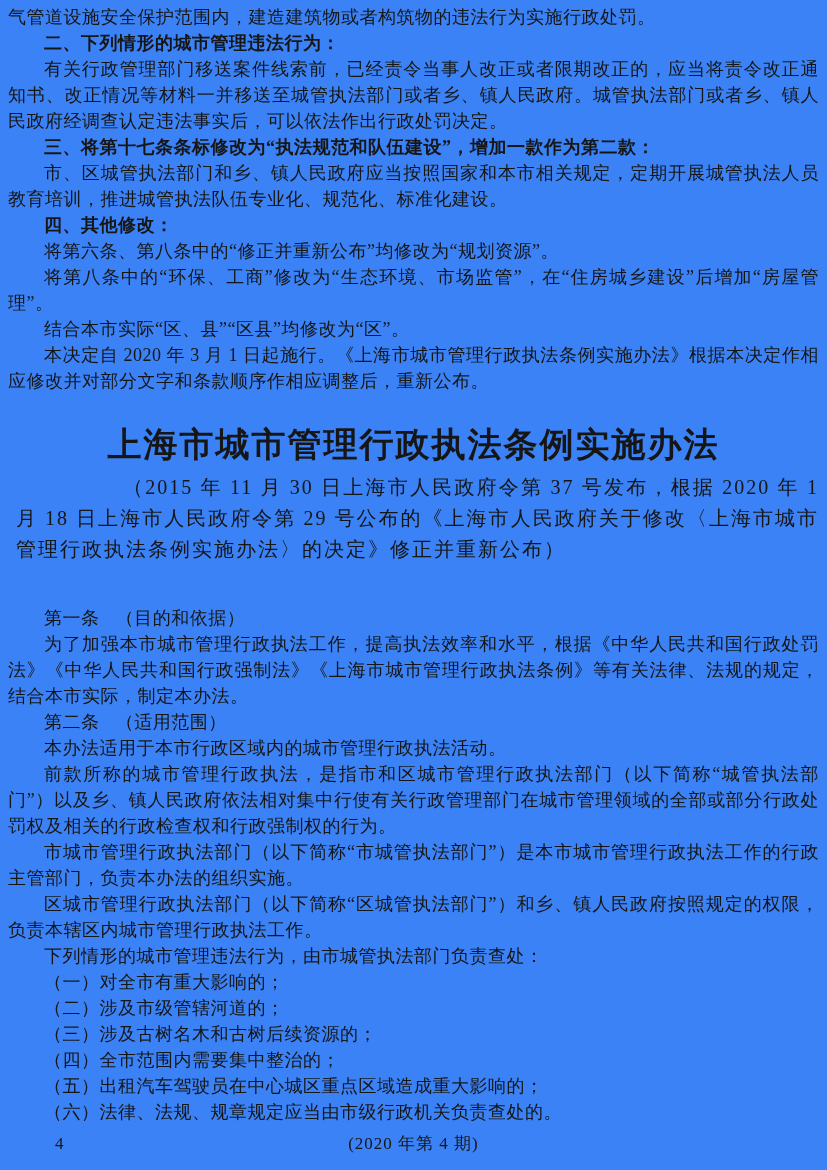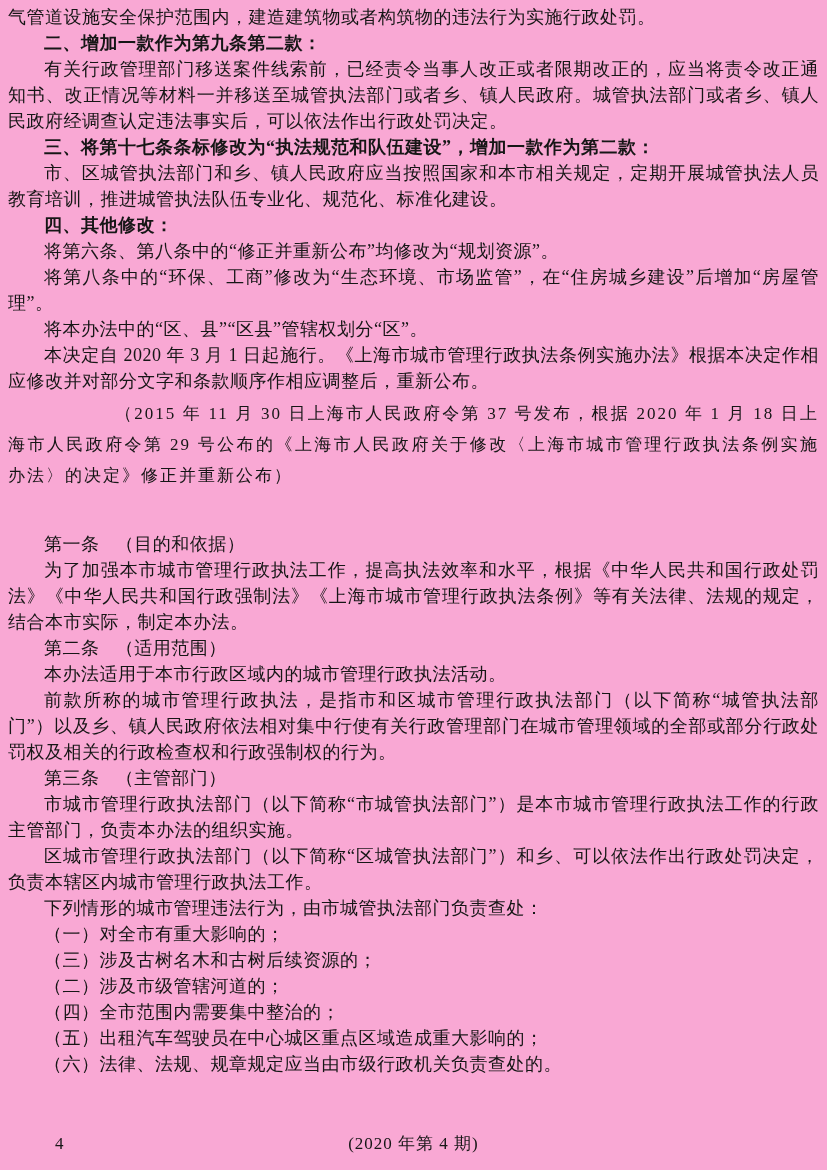--- a/index.html
+++ b/index.html
@@ -6,21 +6,21 @@
     margin: 0;
     padding: 0;
     background: #e8e8e8;
   }
   .page {
     position: relative;
     width: 827px;
     height: 1170px;
     margin: 0 auto;
     box-sizing: border-box;
-    background: #f9a8d4;
+    background: #3b82f6;
     color: #161616;
     font-family: "Liberation Serif", "DejaVu Serif", serif;
     font-size: 18px;
     line-height: 26px;
     padding: 4px 8px 0 8px;
     overflow: hidden;
   }
   .para {
     margin: 0;
     text-indent: 2em;
@@ -35,22 +35,22 @@
   }
   .doc-title {
     margin: 30px 0 6px 0;
     text-align: center;
     font-size: 34px;
     line-height: 42px;
     font-weight: bold;
     letter-spacing: 2px;
   }
   .doc-subtitle {
-    margin: 4px 0 40px 0;
-    font-size: 17px;
+    margin: 4px 0 40px 8px;
+    font-size: 20px;
     line-height: 31px;
     letter-spacing: 2px;
     text-align: justify;
     text-indent: 107px;
   }
   .footer {
     position: absolute;
     left: 8px;
     right: 8px;
     top: 1130px;
@@ -69,47 +69,47 @@
     letter-spacing: 1px;
   }
 </style>
 </head>
 <body>
 
 <div class="page">
 
   <div>
       <p class="para noindent">气管道设施安全保护范围内，建造建筑物或者构筑物的违法行为实施行政处罚。</p>
-      <p class="para bold">二、增加一款作为第九条第二款：</p>
+      <p class="para bold">二、下列情形的城市管理违法行为：</p>
       <p class="para">有关行政管理部门移送案件线索前，已经责令当事人改正或者限期改正的，应当将责令改正通知书、改正情况等材料一并移送至城管执法部门或者乡、镇人民政府。城管执法部门或者乡、镇人民政府经调查认定违法事实后，可以依法作出行政处罚决定。</p>
       <p class="para bold">三、将第十七条条标修改为“执法规范和队伍建设”，增加一款作为第二款：</p>
       <p class="para">市、区城管执法部门和乡、镇人民政府应当按照国家和本市相关规定，定期开展城管执法人员教育培训，推进城管执法队伍专业化、规范化、标准化建设。</p>
       <p class="para bold">四、其他修改：</p>
       <p class="para">将第六条、第八条中的“修正并重新公布”均修改为“规划资源”。</p>
       <p class="para">将第八条中的“环保、工商”修改为“生态环境、市场监管”，在“住房城乡建设”后增加“房屋管理”。</p>
-      <p class="para">将本办法中的“区、县”“区县”管辖权划分“区”。</p>
+      <p class="para">结合本市实际“区、县”“区县”均修改为“区”。</p>
       <p class="para">本决定自 2020 年 3 月 1 日起施行。《上海市城市管理行政执法条例实施办法》根据本决定作相应修改并对部分文字和条款顺序作相应调整后，重新公布。</p>
     </div>
 
+  <h1 class="doc-title">上海市城市管理行政执法条例实施办法</h1>
 
   <p class="doc-subtitle">（2015 年 11 月 30 日上海市人民政府令第 37 号发布，根据 2020 年 1 月 18 日上海市人民政府令第 29 号公布的《上海市人民政府关于修改〈上海市城市管理行政执法条例实施办法〉的决定》修正并重新公布）</p>
 
   <div>
       <p class="para"><b class="article-no">第一条</b><span>（目的和依据）</span></p>
       <p class="para">为了加强本市城市管理行政执法工作，提高执法效率和水平，根据《中华人民共和国行政处罚法》《中华人民共和国行政强制法》《上海市城市管理行政执法条例》等有关法律、法规的规定，结合本市实际，制定本办法。</p>
       <p class="para"><b class="article-no">第二条</b><span>（适用范围）</span></p>
       <p class="para">本办法适用于本市行政区域内的城市管理行政执法活动。</p>
       <p class="para">前款所称的城市管理行政执法，是指市和区城市管理行政执法部门（以下简称“城管执法部门”）以及乡、镇人民政府依法相对集中行使有关行政管理部门在城市管理领域的全部或部分行政处罚权及相关的行政检查权和行政强制权的行为。</p>
-      <p class="para"><b class="article-no">第三条</b><span>（主管部门）</span></p>
       <p class="para">市城市管理行政执法部门（以下简称“市城管执法部门”）是本市城市管理行政执法工作的行政主管部门，负责本办法的组织实施。</p>
-      <p class="para">区城市管理行政执法部门（以下简称“区城管执法部门”）和乡、可以依法作出行政处罚决定，负责本辖区内城市管理行政执法工作。</p>
+      <p class="para">区城市管理行政执法部门（以下简称“区城管执法部门”）和乡、镇人民政府按照规定的权限，负责本辖区内城市管理行政执法工作。</p>
       <p class="para">下列情形的城市管理违法行为，由市城管执法部门负责查处：</p>
       <p class="para">（一）对全市有重大影响的；</p>
+      <p class="para">（二）涉及市级管辖河道的；</p>
       <p class="para">（三）涉及古树名木和古树后续资源的；</p>
-      <p class="para">（二）涉及市级管辖河道的；</p>
       <p class="para">（四）全市范围内需要集中整治的；</p>
       <p class="para">（五）出租汽车驾驶员在中心城区重点区域造成重大影响的；</p>
       <p class="para">（六）法律、法规、规章规定应当由市级行政机关负责查处的。</p>
     </div>
 
   <div class="footer">
     <span class="page-num">4</span>
     <span class="issue">(2020 年第 4 期)</span>
   </div>
 

